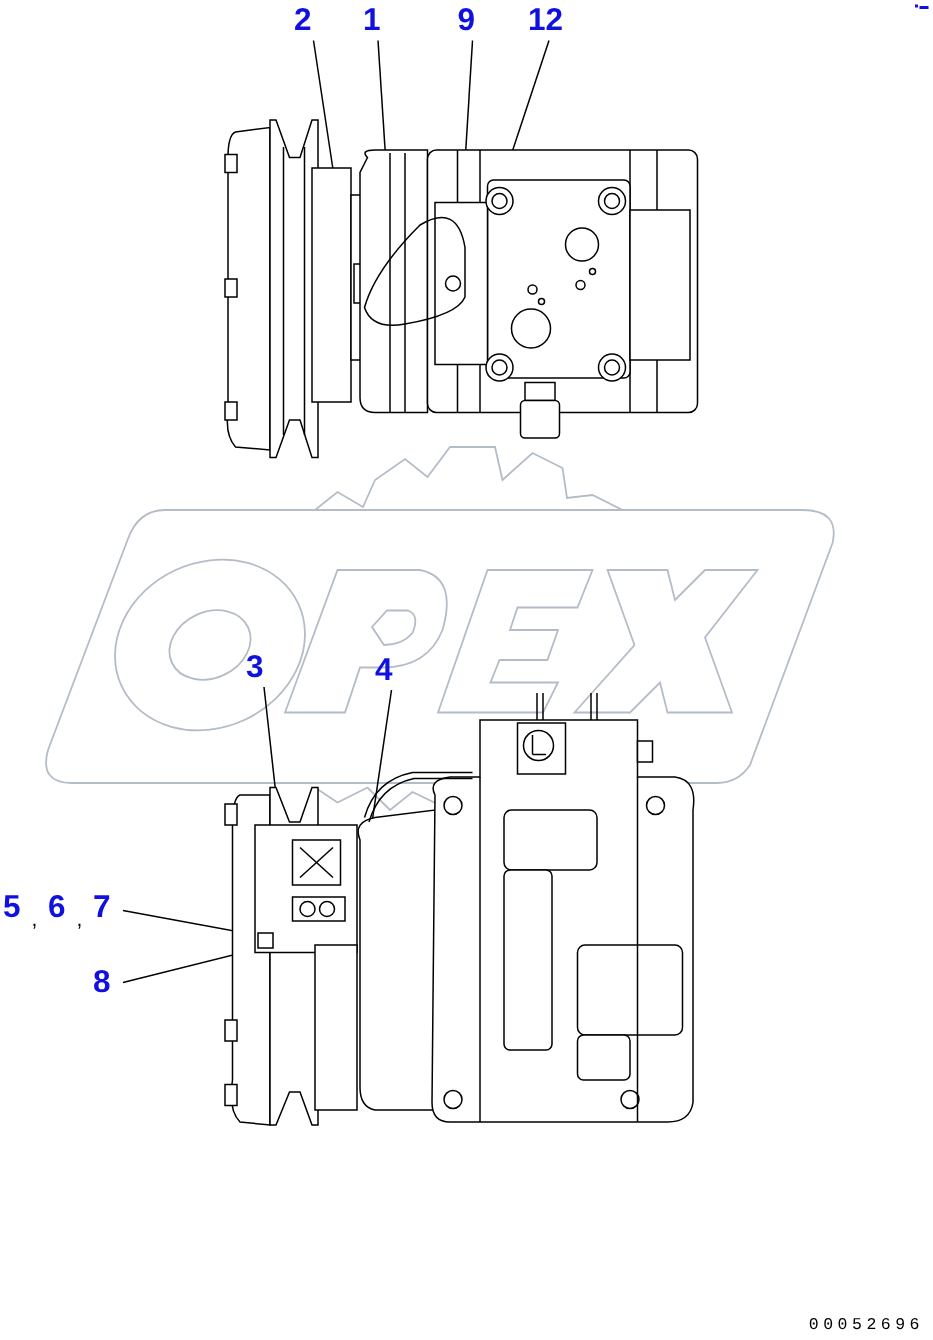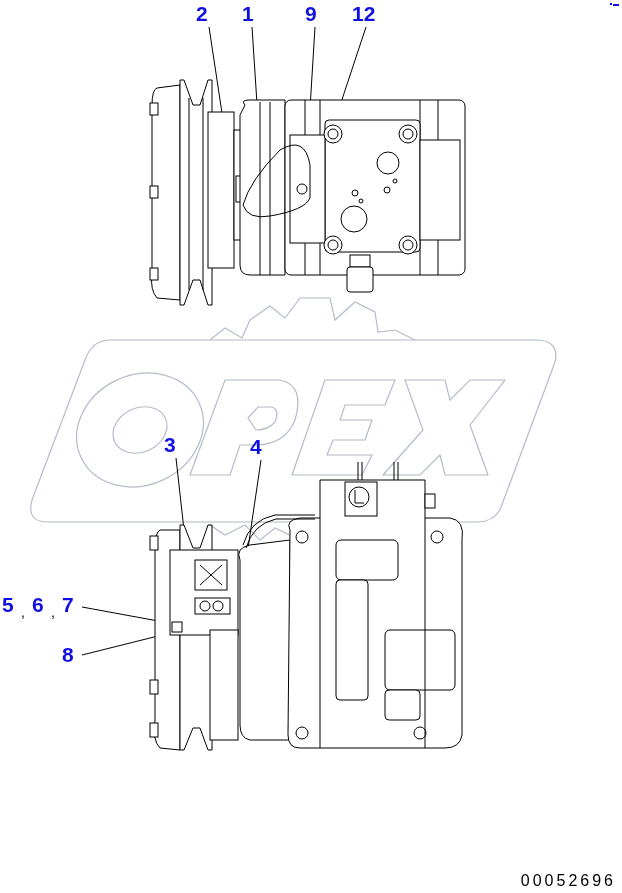--- a/index.html
+++ b/index.html
@@ -4,22 +4,22 @@
   <style>
     html, body { margin: 0; padding: 0; background: #ffffff; }
     body { width: 622px; height: 893px; position: relative; overflow: hidden; font-family: "Liberation Sans", sans-serif; }
     #canvas { position: absolute; left: 0; top: 0; width: 622px; height: 893px; }
     .callout {
       position: absolute; color: #1010e0; font-family: "Liberation Sans", sans-serif;
       font-weight: bold; font-size: 21px; line-height: 1; letter-spacing: 0px;
     }
     .sep { position: absolute; color: #000; font-size: 14px; font-family: "Liberation Sans", sans-serif; }
     .drawing-no {
-      position: absolute; right: 6px; bottom: 3px; font-family: Liberation Sans, sans-serif;
-      font-size: 16px; letter-spacing: 3px; color: #000;
+      position: absolute; right: 6px; bottom: 3px; font-family: Liberation Mono, monospace;
+      font-size: 11px; letter-spacing: 3px; color: #000;
     }
     .corner-mark { position: absolute; left: 613px; top: 4px; width: 6px; height: 2px; background: #1010e0; }
     .corner-mark::before { content: ""; position: absolute; left: -3px; top: -1px; width: 2px; height: 2px; background: #1010e0; }
   </style>
 </head>
 <body>
 
 <div id="canvas">
   <svg width="622" height="893" viewBox="0 0 622 893" xmlns="http://www.w3.org/2000/svg">
 

